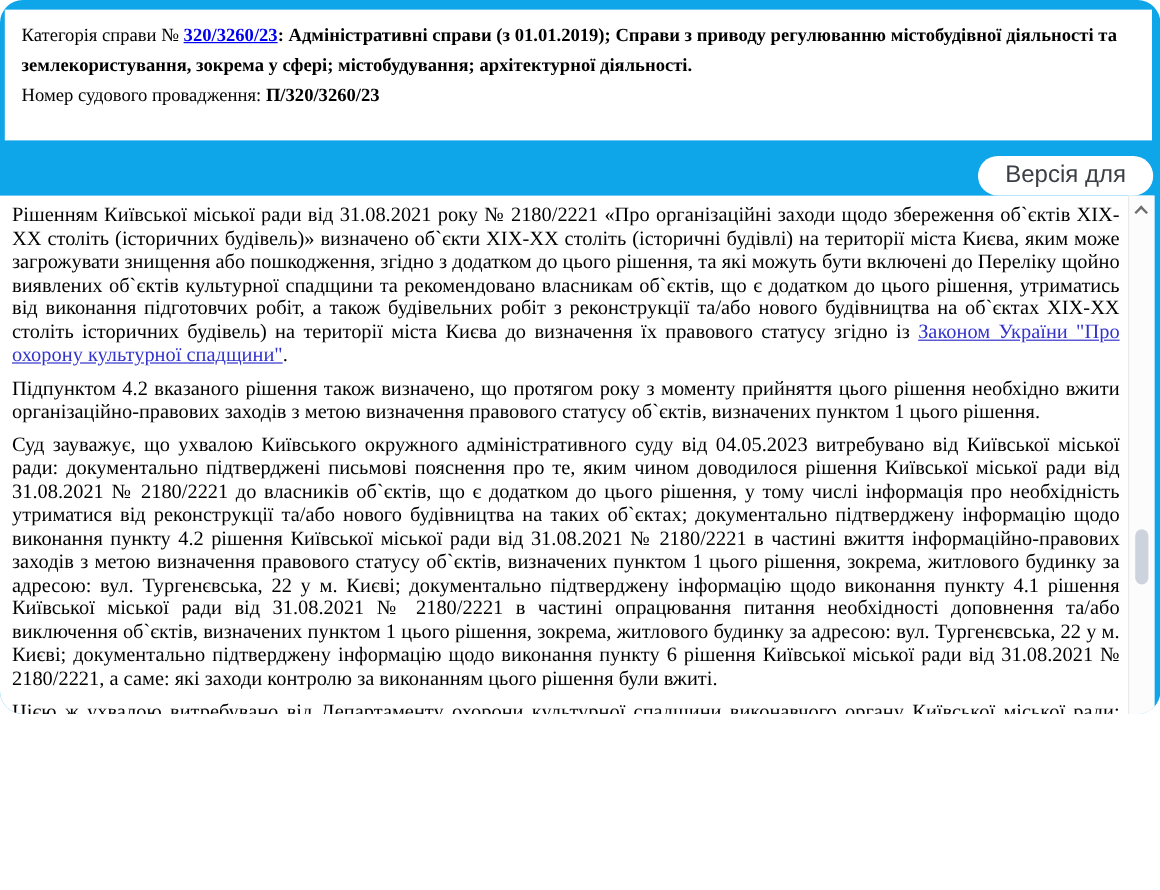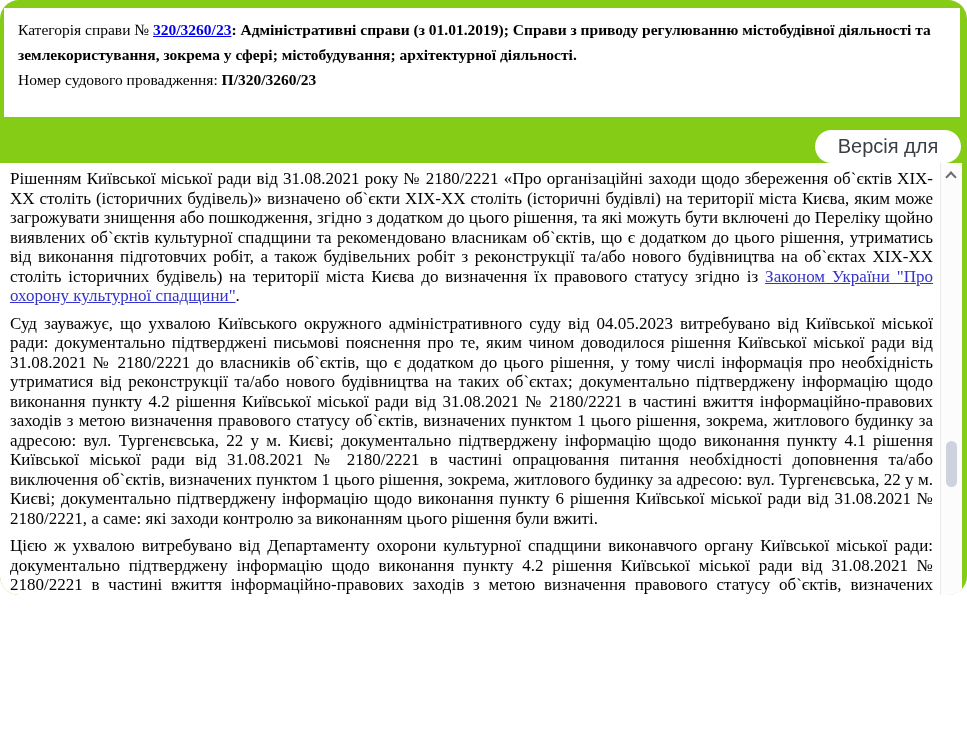--- a/index.html
+++ b/index.html
@@ -1,21 +1,21 @@
 <!DOCTYPE html>
 <html lang="uk"><head>
 <meta charset="utf-8">
 <style>
   html, body { margin: 0; padding: 0; }
   body { font-family: "Liberation Serif", serif; }
   .viewport {
     position: relative;
     width: 967px;
     height: 595px;
-    background: #84cc16;
+    background: #0ea5e9;
     overflow: hidden;
     border-radius: 19px;
   }
 
   
   .header-card {
     position: absolute;
     left: 4px; top: 8px;
     width: 956px; height: 109px;
     background: #ffffff;
@@ -118,20 +118,21 @@
   <div class="header-card">
     <p class="header-line"><span>Категорія справи № </span><span class="case-link">320/3260/23</span><span class="bold">: </span><span class="bold">Адміністративні справи (з 01.01.2019); Справи з приводу регулюванню містобудівної діяльності та землекористування, зокрема у сфері; містобудування; архітектурної діяльності.</span></p>
     <p class="header-line"><span>Номер судового провадження: </span><span class="bold">П/320/3260/23</span></p>
   </div>
 
   <button class="print-button">Версія для друку</button>
 
   <div class="doc-panel">
     <div class="doc-text">
       <p><span>Рішенням Київської міської ради від 31.08.2021 року № 2180/2221 «Про організаційні заходи щодо збереження об`єктів XIX-XX століть (історичних будівель)» визначено об`єкти XIX-XX століть (історичні будівлі) на території міста Києва, яким може загрожувати знищення або пошкодження, згідно з додатком до цього рішення, та які можуть бути включені до Переліку щойно виявлених об`єктів культурної спадщини та рекомендовано власникам об`єктів, що є додатком до цього рішення, утриматись від виконання підготовчих робіт, а також будівельних робіт з реконструкції та/або нового будівництва на об`єктах XIX-XX століть історичних будівель) на території міста Києва до визначення їх правового статусу згідно із </span><span class="doc-link">Законом України "Про охорону культурної спадщини"</span><span>.</span></p>
+      <p>Підпунктом 4.2 вказаного рішення також визначено, що протягом року з моменту прийняття цього рішення необхідно вжити організаційно-правових заходів з метою визначення правового статусу об`єктів, визначених пунктом 1 цього рішення.</p>
       <p>Суд зауважує, що ухвалою Київського окружного адміністративного суду від 04.05.2023 витребувано від Київської міської ради: документально підтверджені письмові пояснення про те, яким чином доводилося рішення Київської міської ради від 31.08.2021 № 2180/2221 до власників об`єктів, що є додатком до цього рішення, у тому числі інформація про необхідність утриматися від реконструкції та/або нового будівництва на таких об`єктах; документально підтверджену інформацію щодо виконання пункту 4.2 рішення Київської міської ради від 31.08.2021 № 2180/2221 в частині вжиття інформаційно-правових заходів з метою визначення правового статусу об`єктів, визначених пунктом 1 цього рішення, зокрема, житлового будинку за адресою: вул. Тургенєвська, 22 у м. Києві; документально підтверджену інформацію щодо виконання пункту 4.1 рішення Київської міської ради від 31.08.2021 № 2180/2221 в частині опрацювання питання необхідності доповнення та/або виключення об`єктів, визначених пунктом 1 цього рішення, зокрема, житлового будинку за адресою: вул. Тургенєвська, 22 у м. Києві; документально підтверджену інформацію щодо виконання пункту 6 рішення Київської міської ради від 31.08.2021 № 2180/2221, а саме: які заходи контролю за виконанням цього рішення були вжиті.</p>
       <p>Цією ж ухвалою витребувано від Департаменту охорони культурної спадщини виконавчого органу Київської міської ради: документально підтверджену інформацію щодо виконання пункту 4.2 рішення Київської міської ради від 31.08.2021 № 2180/2221 в частині вжиття інформаційно-правових заходів з метою визначення правового статусу об`єктів, визначених пунктом 1 цього рішення, зокрема, житлового будинку за адресою: вул. Тургенєвська, 22 у м. Києві;документально підтверджену інформацію щодо виконання пункту 4.1 рішення Київської міської ради від 31.08.2021 № 2180/2221 в частині опрацювання питання необхідності доповнення та/або виключення об`єктів, визначених пунктом 1 цього рішення, зокрема, житлового будинку за адресою: вул. Тургенєвська, 22 у м. Києві.</p>
       <p>Разом з тим, витребувані ухвалою Київського окружного адміністративного суду від 04.06.2023 докази у встановлений строк до суду не надані.</p>
     </div>
 
     <div class="scrollbar">
       <div class="scroll-arrow up">
         <div class="chev up"></div>
       </div>
       <div class="scroll-thumb"></div>

